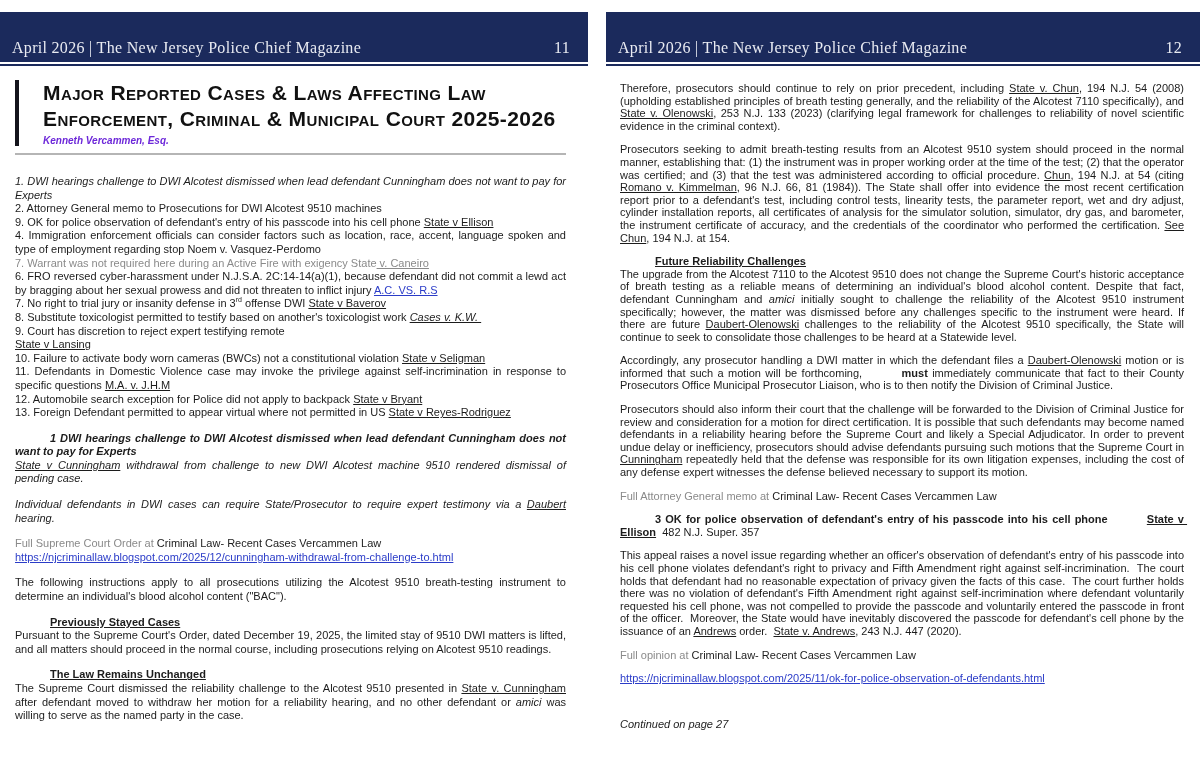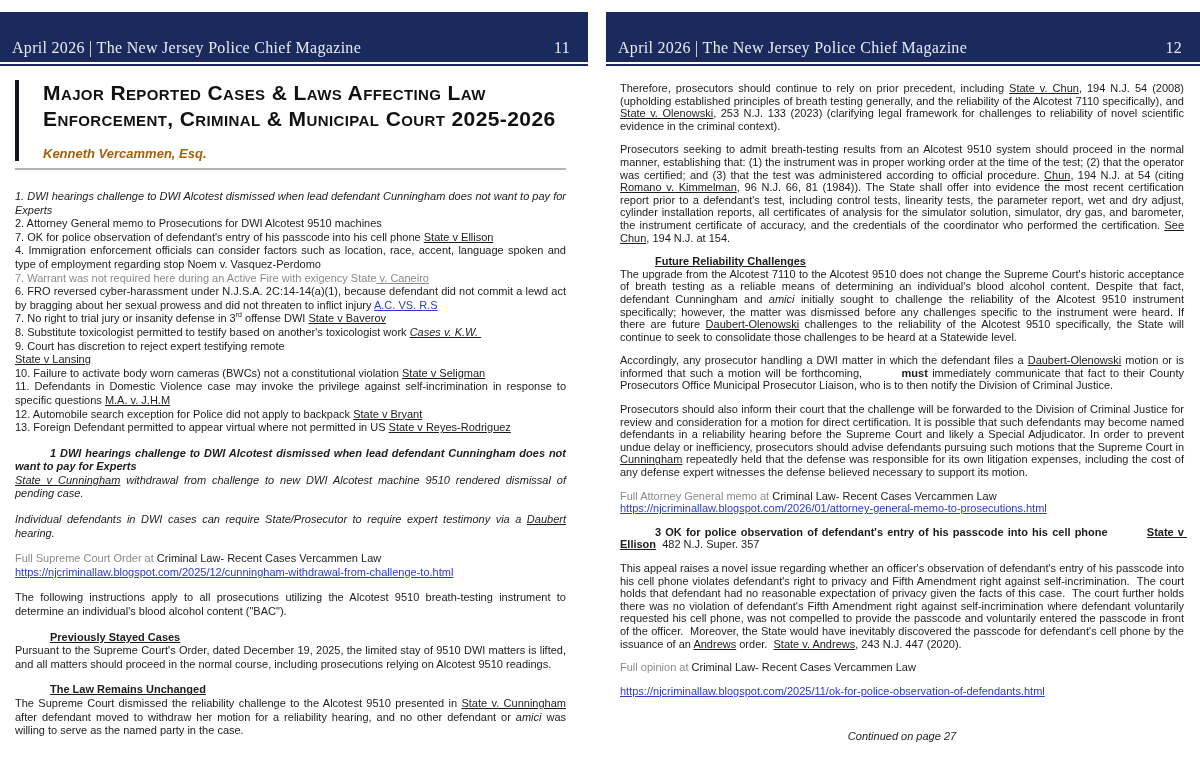--- a/index.html
+++ b/index.html
@@ -19,35 +19,35 @@
     padding:0 18px 5px 12px;box-sizing:border-box;
   }
   .hdr-rule{height:2px;background:#1b2a5c;margin-top:2px;}
 
   
   .title-block{margin:14px 22px 0 15px;border-left:4px solid #14141c;padding-left:24px;}
   .doc-title{
     font-size:21px;line-height:26px;font-weight:bold;color:#111;
     font-variant:small-caps;letter-spacing:.4px;
   }
-  .byline{font-size:13px;font-weight:bold;font-style:italic;margin-top:14px;color:#a16207;}
+  .byline{font-size:10px;font-weight:bold;font-style:italic;margin-top:3px;color:#6d28d9;}
   .title-rule{border:none;border-top:2px solid #b5b5b5;margin:7px 22px 0 15px;}
 
   
   .body{
     margin:20px 22px 0 15px;font-size:11px;line-height:13.6px;
     text-align:justify;color:#1c1c1c;
   }
   #page-right .body{margin:16px 16px 0 14px;line-height:12.6px;}
 
   .blk{white-space:pre-wrap;margin:0;}
   .sp1{margin-top:12px;}
   #page-right .sp1{margin-top:11px;}
   .sp3{margin-top:33px;}
-  .ar{text-align:center;}
+  .ar{text-align:left;}
 
   .st-i{font-style:italic;}
   .st-b{font-weight:bold;padding-left:35px;}
   .st-u{text-decoration:underline;}
   .st-g{color:#8a8a8a;}
   .st-p{vertical-align:super;font-size:7px;line-height:0;}
   a.lnk{color:#2b3cc8;text-decoration:underline;cursor:pointer;word-break:break-all;}
 </style>
 </head>
 <body>
@@ -61,21 +61,21 @@
 
   <div class="title-block">
     <div class="doc-title">Major Reported Cases &amp; Laws Affecting Law Enforcement, Criminal &amp; Municipal Court 2025-2026</div>
     <div class="byline">Kenneth Vercammen, Esq.</div>
   </div>
   <hr class="title-rule">
 
   <div class="body">
       <div class="blk"><span class="st-i">1. DWI hearings challenge to DWI Alcotest dismissed when lead defendant Cunningham does not want to pay for Experts</span></div>
       <div class="blk"><span class="">2. Attorney General memo to Prosecutions for DWI Alcotest 9510 machines</span></div>
-      <div class="blk"><span class="">7. OK for police observation of defendant's entry of his passcode into his cell phone </span><span class="st-u">State v Ellison</span></div>
+      <div class="blk"><span class="">9. OK for police observation of defendant's entry of his passcode into his cell phone </span><span class="st-u">State v Ellison</span></div>
       <div class="blk"><span class="">4. Immigration enforcement officials can consider factors such as location, race, accent, language spoken and type of employment regarding stop Noem v. Vasquez-Perdomo</span></div>
       <div class="blk"><span class="st-g">7. Warrant was not required here during an Active Fire with exigency State</span><span class="st-g st-u"> v. Caneiro</span></div>
       <div class="blk"><span class="">6. FRO reversed cyber-harassment under N.J.S.A. 2C:14-14(a)(1), because defendant did not commit a lewd act by bragging about her sexual prowess and did not threaten to inflict injury </span><a class="lnk" href="#">A.C. VS. R.S</a></div>
       <div class="blk"><span class="">7. No right to trial jury or insanity defense in 3</span><span class="st-p">rd</span><span class=""> offense DWI </span><span class="st-u">State v Baverov</span></div>
       <div class="blk"><span class="">8. Substitute toxicologist permitted to testify based on another's toxicologist work </span><span class="st-i st-u">Cases v. K.W. </span></div>
       <div class="blk"><span class="">9. Court has discretion to reject expert testifying remote
 </span><span class="st-u">State v Lansing</span></div>
       <div class="blk"><span class="">10. Failure to activate body worn cameras (BWCs) not a constitutional violation </span><span class="st-u">State v Seligman</span></div>
       <div class="blk"><span class="">11. Defendants in Domestic Violence case may invoke the privilege against self-incrimination in response to specific questions </span><span class="st-u">M.A. v. J.H.M</span></div>
       <div class="blk"><span class="">12. Automobile search exception for Police did not apply to backpack </span><span class="st-u">State v Bryant</span></div>
@@ -101,20 +101,19 @@
   <div class="hdr-rule"></div>
 
   <div class="body">
       <div class="blk"><span class="">Therefore, prosecutors should continue to rely on prior precedent, including </span><span class="st-u">State v. Chun</span><span class="">, 194 N.J. 54 (2008) (upholding established principles of breath testing generally, and the reliability of the Alcotest 7110 specifically), and </span><span class="st-u">State v. Olenowski</span><span class="">, 253 N.J. 133 (2023) (clarifying legal framework for challenges to reliability of novel scientific evidence in the criminal context).</span></div>
       <div class="blk sp1"><span class="">Prosecutors seeking to admit breath-testing results from an Alcotest 9510 system should proceed in the normal manner, establishing that: (1) the instrument was in proper working order at the time of the test; (2) that the operator was certified; and (3) that the test was administered according to official procedure. </span><span class="st-u">Chun</span><span class="">, 194 N.J. at 54 (citing </span><span class="st-u">Romano v. Kimmelman</span><span class="">, 96 N.J. 66, 81 (1984)). The State shall offer into evidence the most recent certification report prior to a defendant's test, including control tests, linearity tests, the parameter report, wet and dry adjust, cylinder installation reports, all certificates of analysis for the simulator solution, simulator, dry gas, and barometer, the instrument certificate of accuracy, and the credentials of the coordinator who performed the certification. </span><span class="st-u">See</span><span class=""> </span><span class="st-u">Chun</span><span class="">, 194 N.J. at 154.</span></div>
       <div class="blk sp1"><span class="st-b st-u">Future Reliability Challenges</span><span class="">
 The upgrade from the Alcotest 7110 to the Alcotest 9510 does not change the Supreme Court's historic acceptance of breath testing as a reliable means of determining an individual's blood alcohol content. Despite that fact, defendant Cunningham and </span><span class="st-i">amici</span><span class=""> initially sought to challenge the reliability of the Alcotest 9510 instrument specifically; however, the matter was dismissed before any challenges specific to the instrument were heard. If there are future </span><span class="st-u">Daubert-Olenowski</span><span class=""> challenges to the reliability of the Alcotest 9510 specifically, the State will continue to seek to consolidate those challenges to be heard at a Statewide level.</span></div>
       <div class="blk sp1"><span class="">Accordingly, any prosecutor handling a DWI matter in which the defendant files a </span><span class="st-u">Daubert-Olenowski</span><span class=""> motion or is informed that such a motion will be forthcoming, </span><span class="st-b">must</span><span class=""> immediately communicate that fact to their County Prosecutors Office Municipal Prosecutor Liaison, who is to then notify the Division of Criminal Justice.</span></div>
       <div class="blk sp1"><span class="">Prosecutors should also inform their court that the challenge will be forwarded to the Division of Criminal Justice for review and consideration for a motion for direct certification. It is possible that such defendants may become named defendants in a reliability hearing before the Supreme Court and likely a Special Adjudicator. In order to prevent undue delay or inefficiency, prosecutors should advise defendants pursuing such motions that the Supreme Court in </span><span class="st-u">Cunningham</span><span class=""> repeatedly held that the defense was responsible for its own litigation expenses, including the cost of any defense expert witnesses the defense believed necessary to support its motion.</span></div>
       <div class="blk sp1"><span class="st-g">Full Attorney General memo at </span><span class="">Criminal Law- Recent Cases Vercammen Law</span></div>
-      <div class="blk"><a class="lnk" href="#">https://njcriminallaw.blogspot.com/2026/01/attorney-general-memo-to-prosecutions.html</a></div>
       <div class="blk sp1"><span class="st-b">3 OK for police observation of defendant's entry of his passcode into his cell phone </span><span class="st-b st-u">State v Ellison</span><span class="">  482 N.J. Super. 357</span></div>
       <div class="blk sp1"><span class="">This appeal raises a novel issue regarding whether an officer's observation of defendant's entry of his passcode into his cell phone violates defendant's right to privacy and Fifth Amendment right against self-incrimination.  The court holds that defendant had no reasonable expectation of privacy given the facts of this case.  The court further holds there was no violation of defendant's Fifth Amendment right against self-incrimination where defendant voluntarily requested his cell phone, was not compelled to provide the passcode and voluntarily entered the passcode in front of the officer.  Moreover, the State would have inevitably discovered the passcode for defendant's cell phone by the issuance of an </span><span class="st-u">Andrews</span><span class=""> order.  </span><span class="st-u">State v. Andrews</span><span class="">, 243 N.J. 447 (2020).</span></div>
       <div class="blk sp1"><span class="st-g">Full opinion at </span><span class="">Criminal Law- Recent Cases Vercammen Law</span></div>
       <div class="blk sp1"><a class="lnk" href="#">https://njcriminallaw.blogspot.com/2025/11/ok-for-police-observation-of-defendants.html</a></div>
       <div class="blk sp3 ar"><span class="st-i">Continued on page 27</span></div>
     </div>
 </div>
 
 </body></html>

